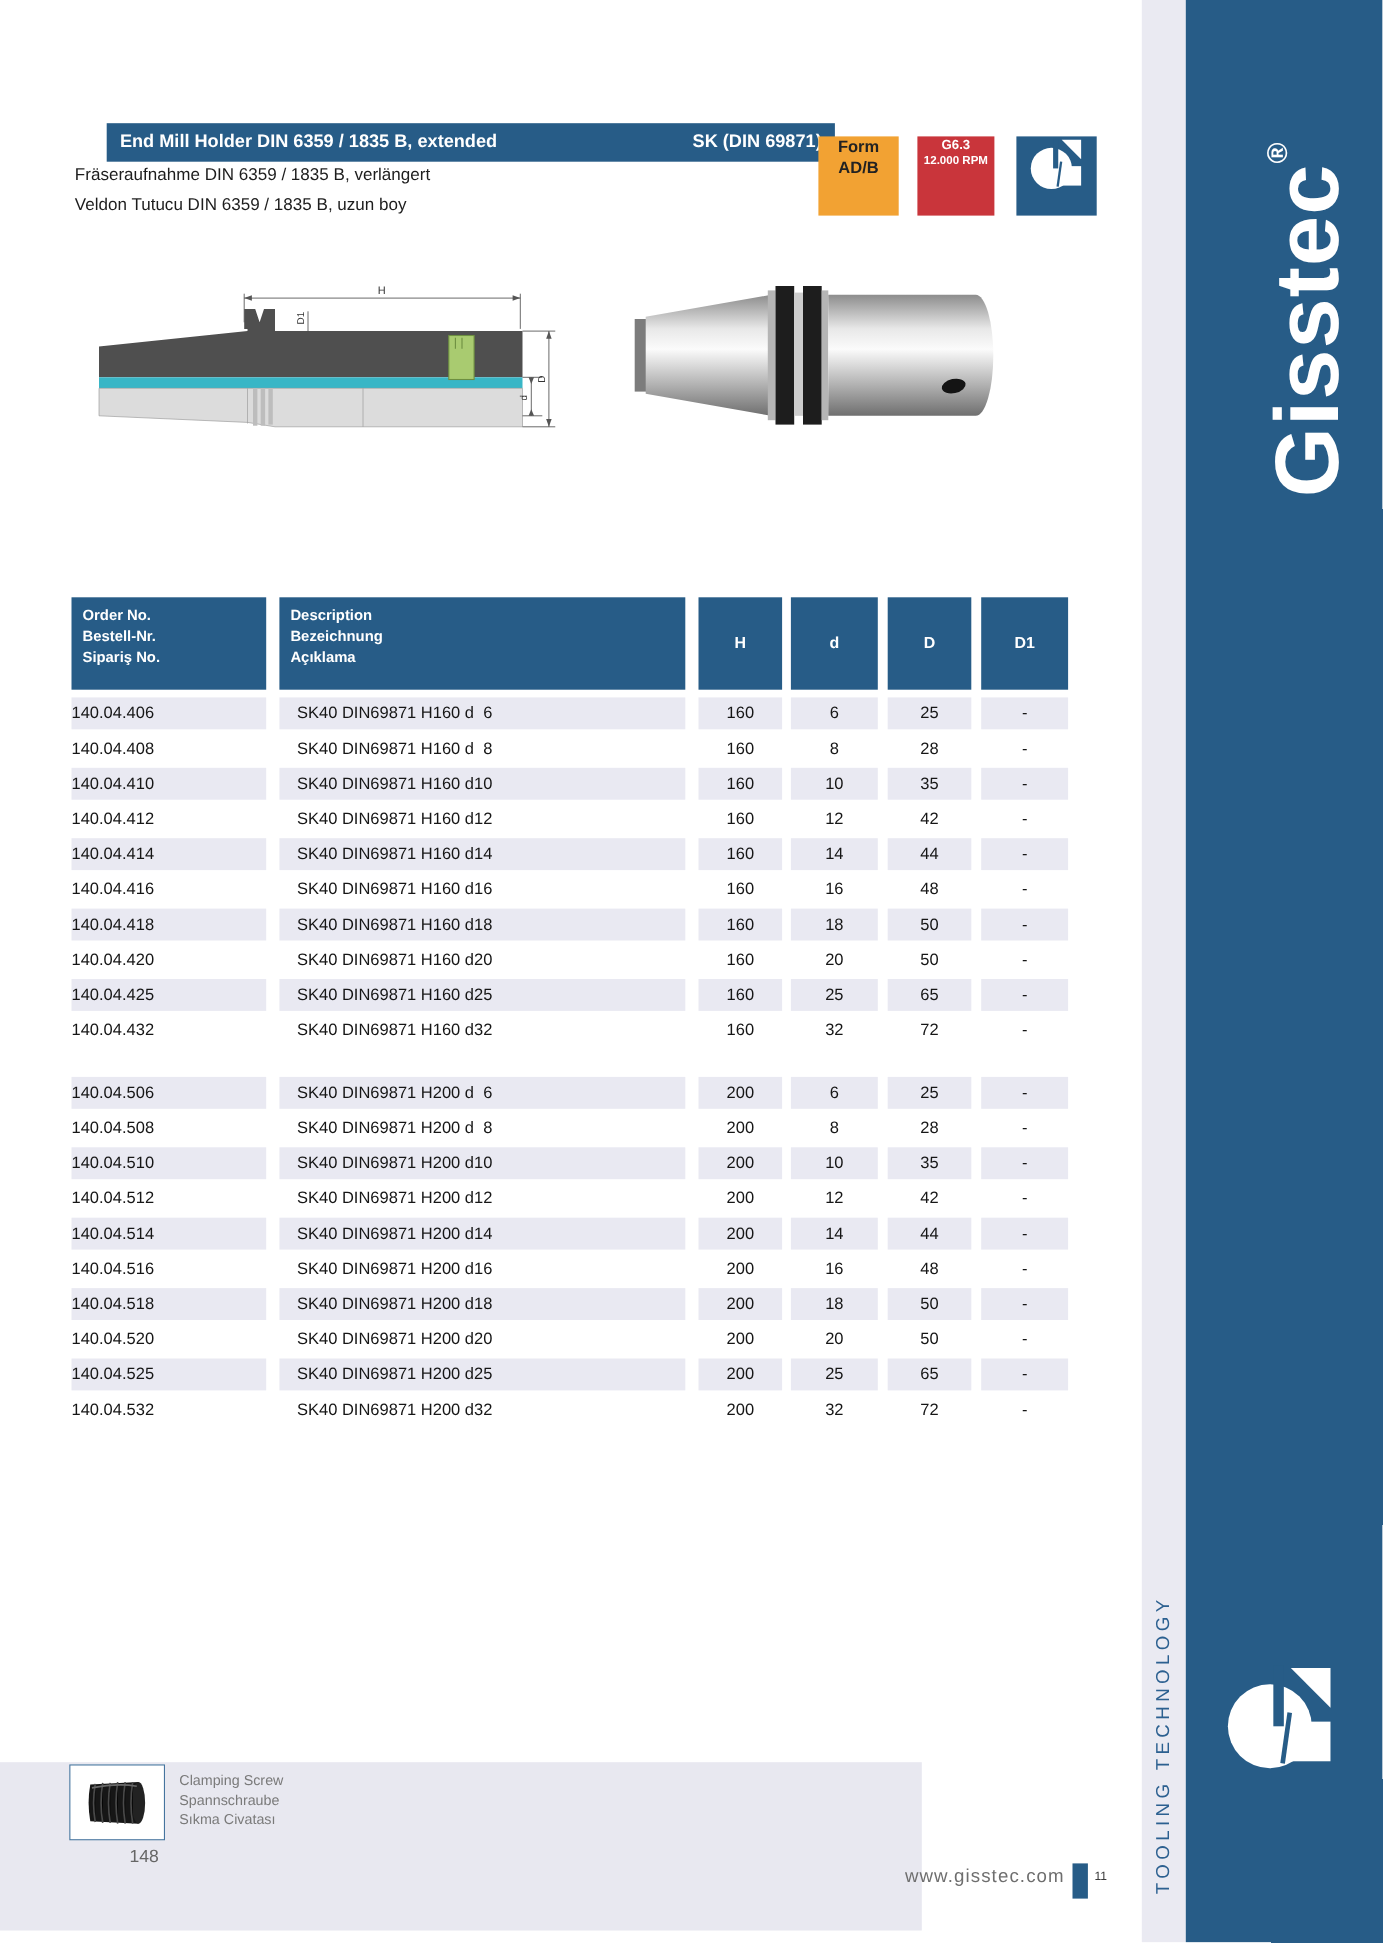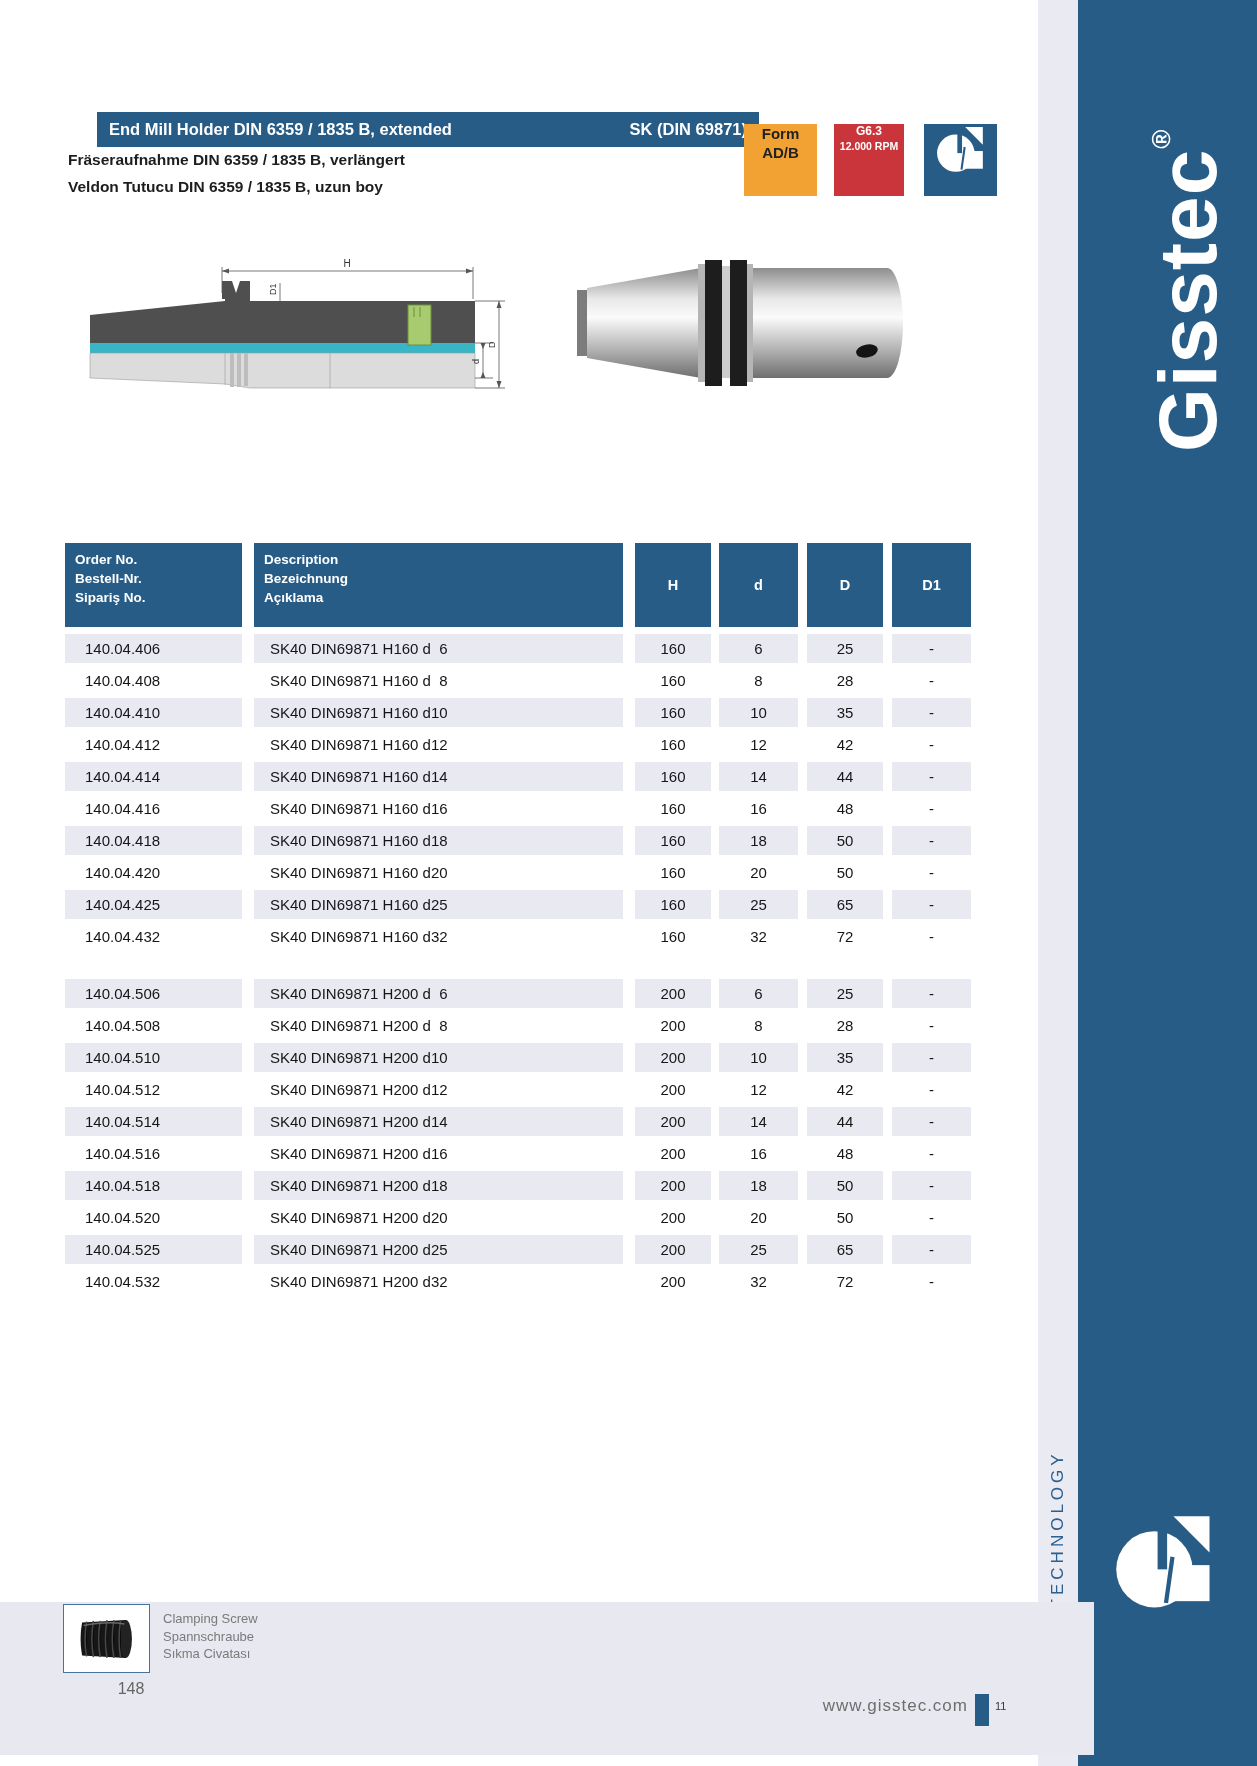--- a/index.html
+++ b/index.html
@@ -16,21 +16,21 @@
   .brand .reg{font-size:26px;vertical-align:46px;font-weight:bold;}
   .tagline{position:absolute;left:1046px;top:1722px;width:382px;height:24px;
            transform:rotate(-90deg);transform-origin:0 0;
            color:#2C6090;font-size:17px;letter-spacing:4px;line-height:24px;white-space:nowrap;}
   .sidebar-logo{position:absolute;left:1112px;top:1510px;width:106px;height:106px;color:var(--blue);}
 
   
   .header-bar{position:absolute;left:68px;top:112px;width:662px;height:35px;background:var(--blue);
               display:flex;align-items:center;justify-content:space-between;padding:0 12px;box-sizing:border-box;margin-left:29px;}
   .header-bar .ht{color:#fff;font-weight:bold;font-size:16.5px;}
-  .subtitle{position:absolute;left:68px;color:#1d1d1d;font-weight:bold;font-size:15.5px;}
+  .subtitle{position:absolute;left:68px;color:#1d1d1d;font-weight:normal;font-size:15.5px;}
   .sub-de{top:151px;} .sub-tr{top:178px;}
 
   .badge{position:absolute;top:124px;height:72px;display:flex;flex-direction:column;align-items:center;box-sizing:border-box;}
   .badge-form{left:744px;width:73px;background:var(--orange);color:#222;font-weight:bold;font-size:15px;line-height:19px;}
   .badge-rpm{left:834px;width:70px;background:var(--red);color:#fff;font-weight:bold;}
   .badge-rpm .l1{font-size:12px;line-height:15px;} .badge-rpm .l2{font-size:10.5px;line-height:14px;}
   .badge-logo{left:924px;width:73px;background:var(--blue);color:var(--blue);}
 
   
   .drawing{position:absolute;left:75px;top:243px;width:430px;height:165px;}
@@ -39,28 +39,28 @@
   
   .t-grid{display:grid;grid-template-columns:177px 12px 369px 12px 76px 8px 79px 9px 76px 9px 79px;}
   .table{position:absolute;left:65px;top:543px;width:906px;}
   .t-head{height:84px;}
   .head-cell{background:var(--blue);color:#fff;}
   .hc-text{padding:7px 0 0 10px;font-size:13.5px;font-weight:bold;line-height:19px;}
   .hc-center{display:flex;align-items:center;justify-content:center;font-size:14.5px;font-weight:bold;}
   .t-body{margin-top:7px;}
   .t-row{height:29px;margin-bottom:3px;}
   .cell{display:flex;align-items:center;font-size:15px;color:#161616;}
-  .c-order{padding-left:20px;box-sizing:border-box;}
+  .c-order{box-sizing:border-box;}
   .c-desc{padding-left:16px;white-space:pre;box-sizing:border-box;}
   .c-num{justify-content:center;}
   .t-row.shaded .cell{background:var(--shade);}
   .t-group.second{margin-top:28px;}
 
   
-  .footer-panel{position:absolute;left:0;top:1602px;width:1094px;height:153px;background:var(--panel);}
+  .footer-panel{position:absolute;left:0;top:1602px;width:838px;height:153px;background:var(--panel);}
   .screw-box{position:absolute;left:63px;top:2px;width:87px;height:69px;background:#fff;border:1px solid #45749E;box-sizing:border-box;
              display:flex;align-items:center;justify-content:center;}
   .clamp-labels{position:absolute;left:163px;top:8px;color:#7A7A7A;font-size:13px;line-height:17.5px;}
   .page-ref{position:absolute;left:108px;top:78px;width:46px;text-align:center;color:#666;font-size:16px;}
   .website{position:absolute;left:700px;top:94px;width:268px;text-align:right;color:#6e6e6e;font-size:17px;letter-spacing:1px;}
   .page-marker{position:absolute;left:975px;top:1694px;width:14px;height:32px;background:var(--blue);}
   .page-number{position:absolute;left:995px;top:1700px;color:#3a3a3a;font-size:11px;}
 </style>
 </head>
 <body>

